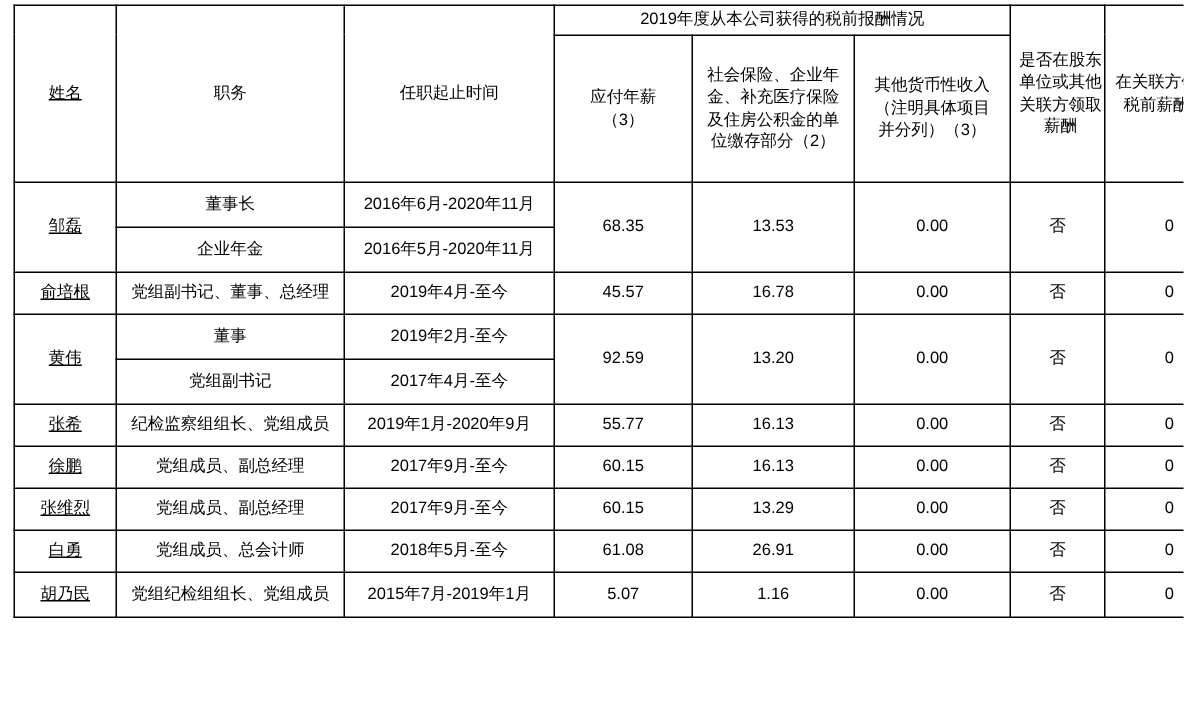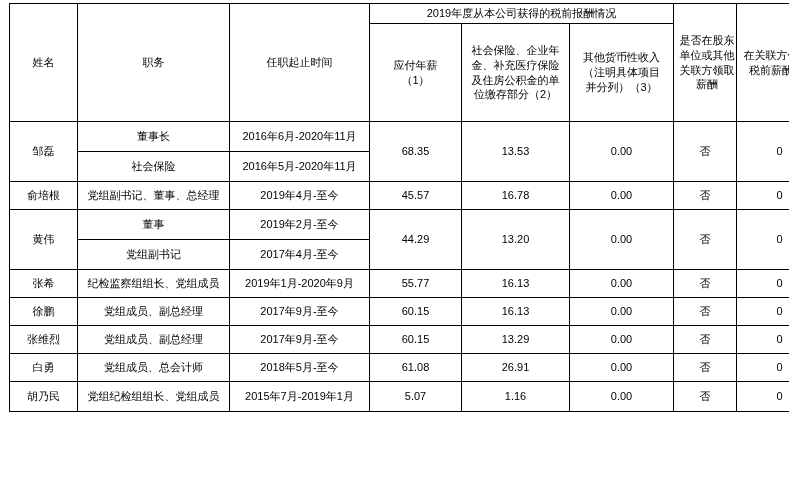--- a/index.html
+++ b/index.html
@@ -53,20 +53,21 @@
   .hdr-cell {
     font-size: 11px;
     line-height: 1.3;
     padding: 4px 3px;
   }
   .hdr-tall {
     height: 96px;
   }
   .name-cell {
     font-size: 12px;
+    text-decoration: underline;
   }
   .title-cell {
     font-size: 12px;
   }
   .period-cell {
     font-size: 11.5px;
   }
   .num-cell {
     font-size: 12px;
   }
@@ -114,21 +115,21 @@
         <td colspan="3" class="grp-head">2019年度从本公司获得的税前报酬情况</td>
         <td rowspan="2" class="hdr-cell">
             <span class="hdr-wrap-60">是否在股东单位或其他关联方领取薪酬</span>
           </td>
         <td rowspan="2" class="hdr-cell">
             <span class="hdr-wrap-80">在关联方领取的税前薪酬总额</span>
           </td>
       </tr>
       <tr class="hdr-tall">
         <td class="hdr-cell">
-            <span class="hdr-wrap-60">应付年薪（1）</span>
+            <span class="hdr-wrap-60">应付年薪（3）</span>
           </td>
         <td class="hdr-cell">
             <span class="hdr-wrap-90">社会保险、企业年金、补充医疗保险及住房公积金的单位缴存部分（2）</span>
           </td>
         <td class="hdr-cell">
             <span class="hdr-wrap-80">其他货币性收入（注明具体项目并分列）（3）</span>
           </td>
       </tr>
     </thead>
     <tbody>
@@ -137,40 +138,40 @@
         <td rowspan="2" class="name-cell">邹磊</td>
         <td class="title-cell">董事长</td>
         <td class="period-cell">2016年6月-2020年11月</td>
         <td rowspan="2" class="num-cell">68.35</td>
         <td rowspan="2" class="num-cell">13.53</td>
         <td rowspan="2" class="num-cell">0.00</td>
         <td rowspan="2" class="num-cell">否</td>
         <td rowspan="2" class="num-cell">0</td>
       </tr>
       <tr class="row-h">
-        <td class="title-cell">社会保险</td>
+        <td class="title-cell">企业年金</td>
         <td class="period-cell">2016年5月-2020年11月</td>
       </tr>
 
       <tr class="row-h2">
         <td class="name-cell">俞培根</td>
         <td class="title-cell">党组副书记、董事、总经理</td>
         <td class="period-cell">2019年4月-至今</td>
         <td class="num-cell">45.57</td>
         <td class="num-cell">16.78</td>
         <td class="num-cell">0.00</td>
         <td class="num-cell">否</td>
         <td class="num-cell">0</td>
       </tr>
 
       <tr class="row-h">
         <td rowspan="2" class="name-cell">黄伟</td>
         <td class="title-cell">董事</td>
         <td class="period-cell">2019年2月-至今</td>
-        <td rowspan="2" class="num-cell">44.29</td>
+        <td rowspan="2" class="num-cell">92.59</td>
         <td rowspan="2" class="num-cell">13.20</td>
         <td rowspan="2" class="num-cell">0.00</td>
         <td rowspan="2" class="num-cell">否</td>
         <td rowspan="2" class="num-cell">0</td>
       </tr>
       <tr class="row-h">
         <td class="title-cell">党组副书记</td>
         <td class="period-cell">2017年4月-至今</td>
       </tr>
 

